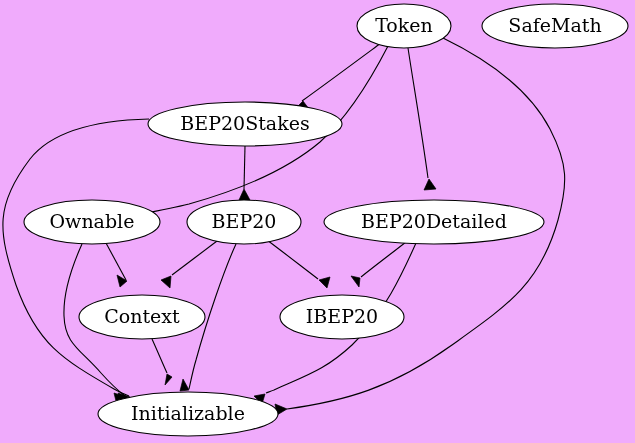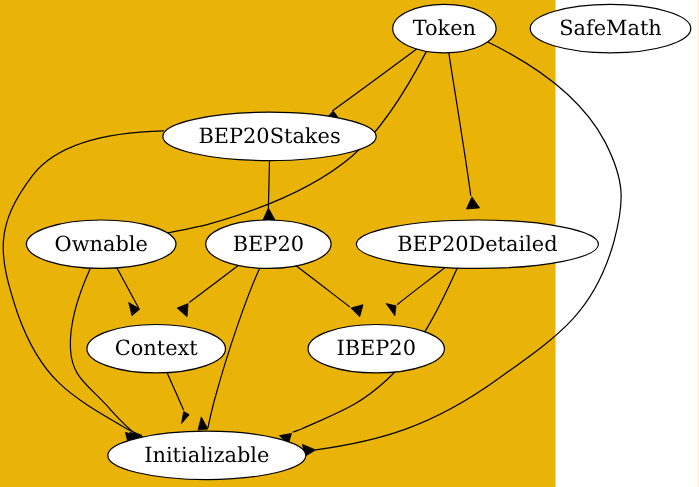--- a/index.html
+++ b/index.html
@@ -8,23 +8,23 @@
     background: #ffffff;
   }
   body {
     width: 635px;
     height: 443px;
     overflow: hidden;
     font-family: "DejaVu Serif", "Liberation Serif", serif;
   }
   #graph-root {
     position: relative;
-    width: 505px;
+    width: 635px;
     height: 443px;
-    background: #eab308;
+    background: #f0abfc;
   }
   #graph-svg {
     position: absolute;
     left: 0;
     top: 0;
     width: 635px;
     height: 443px;
     display: block;
   }
   .edge-path {

